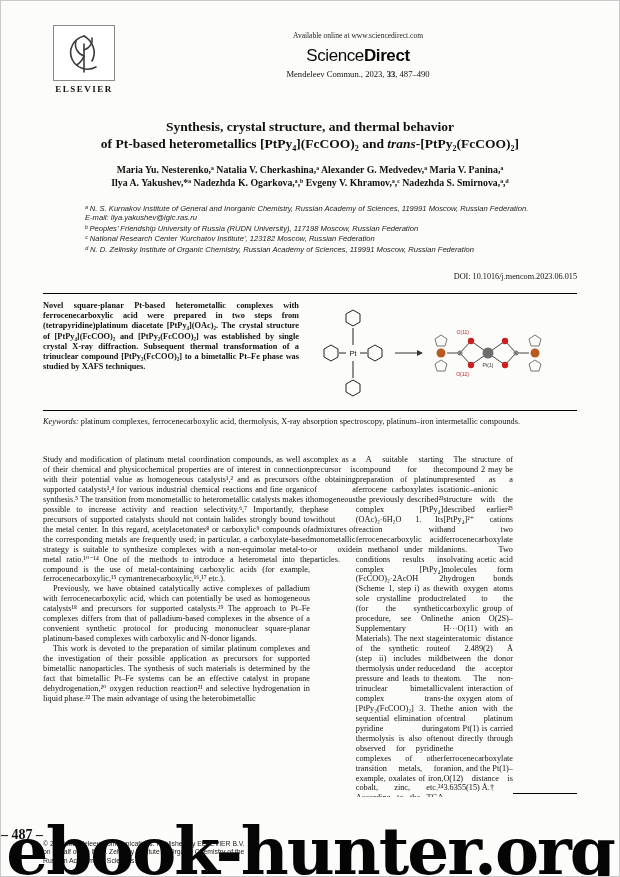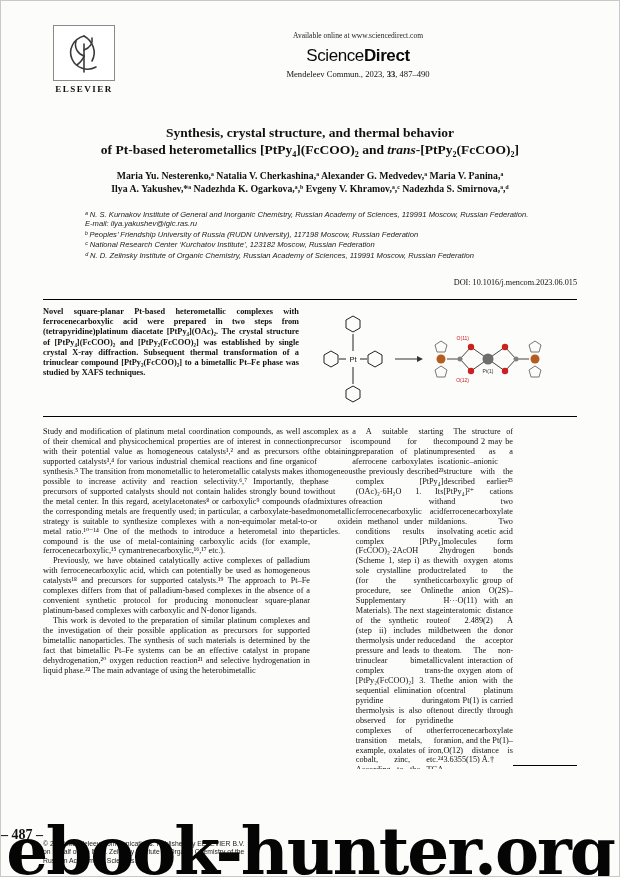--- a/index.html
+++ b/index.html
@@ -16,36 +16,36 @@
   .elsevier-box { width:62px; height:56px; border:1px solid #8a8a8a; margin:0 auto; display:flex; align-items:center; justify-content:center; background:#fff; }
   .elsevier-name { font-size:9px; letter-spacing:1.5px; margin-top:3px; font-weight:bold; }
   .header-center { flex:1; text-align:center; padding-top:6px; }
   .avail { font-size:7.5px; color:#222; }
   .sd-logo { margin-top:6px; font-family:"Liberation Sans",sans-serif; font-size:17px; letter-spacing:-0.4px; color:#0a0a0a; }
   .sd-logo .sd-b { font-weight:bold; }
   .journal-ref { margin-top:3px; font-size:8.6px; }
   .journal-ref .vol { font-weight:bold; }
   .header-right { width:128px; border-left:1px solid #999; margin-left:10px; padding:6px 0 6px 12px; font-size:13px; line-height:17px; }
   
-  .title-block { text-align:center; margin-top:30px; padding:0 55px; }
+  .title-block { text-align:center; margin-top:24px; padding:0 55px; }
   .article-title { font-size:13.5px; font-weight:bold; line-height:17px; }
   .article-title .it { font-style:italic; }
   .authors { margin-top:11px; font-size:9.8px; font-weight:bold; line-height:13px; }
   .affils { margin:15px auto 0; width:450px; font-family:"Liberation Sans",sans-serif; font-style:italic; font-size:7.6px; line-height:9.4px; text-align:left; color:#222; }
   .affil-line { margin-bottom:1px; }
   .email-link { color:#222; text-decoration:none; }
   .doi-line { margin:18px 42px 0; text-align:right; font-size:8.2px; }
   
   .abstract-section { margin:12px 42px 0; border-top:1.3px solid #000; border-bottom:1.3px solid #000; padding:7px 0 5px; display:flex; }
   .abstract-text { width:256px; font-weight:bold; font-size:8.3px; line-height:10.2px; text-align:justify; }
   .scheme { flex:1; position:relative; display:flex; align-items:center; justify-content:center; }
   .keywords { margin:6px 42px 0; font-size:8.3px; line-height:10px; text-align:justify; }
   .keywords .kw-label { font-style:italic; }
   
-  .body-cols { display:flex; margin:10px 42px 0; height:342px; overflow:hidden; }
+  .body-cols { display:flex; margin:28px 42px 0; height:342px; overflow:hidden; }
   .col { flex:1; font-size:8.25px; line-height:9.95px; text-align:justify; }
   .col-right { display:flex; flex-direction:row; }
   .para { text-indent:10px; }
   .para.noindent { text-indent:0; }
   .footnote-block { margin-top:auto; padding-top:4px; }
   .footnote-rule { width:64px; border-top:1px solid #000; margin-bottom:3px; }
   .footnote { font-family:"Liberation Sans",sans-serif; font-size:7.2px; line-height:9px; text-align:justify; }
   
   .footer { position:absolute; left:42px; bottom:11px; width:250px; font-family:"Liberation Sans",sans-serif; font-size:6.8px; line-height:8.4px; color:#222; z-index:1; }
   .page-number { position:absolute; left:0; right:16px; bottom:33px; text-align:left; font-weight:bold; font-size:14px; z-index:1; }
@@ -156,20 +156,21 @@
           <circle cx="128" cy="52" r="4.5" fill="#b65c1e"></circle>
           <circle cx="222" cy="52" r="4.5" fill="#b65c1e"></circle>
           <text x="175" y="66" font-size="5" text-anchor="middle" fill="#333">Pt(1)</text>
           <text x="156" y="33" font-size="5" text-anchor="end" fill="#cc2020">O(11)</text>
           <text x="156" y="75" font-size="5" text-anchor="end" fill="#cc2020">O(12)</text>
         </g>
       </svg>
     </div>
   </div>
 
+  <div class="keywords"><span class="kw-label">Keywords:</span><span> platinum complexes, ferrocenecarboxylic acid, thermolysis, X-ray absorption spectroscopy, platinum–iron intermetallic compounds.</span></div>
 
   <div class="body-cols">
     <div class="col col-left">
       <p class="para noindent">Study and modification of platinum metal coordination compounds, as well as of their chemical and physicochemical properties are of interest in connection with their potential value as homogeneous catalysts¹,² and as precursors of supported catalysts³,⁴ for various industrial chemical reactions and fine organic synthesis.⁵ The transition from monometallic to heterometallic catalysts makes it possible to increase activity and reaction selectivity.⁶,⁷ Importantly, the precursors of supported catalysts should not contain halides strongly bound to the metal center. In this regard, acetylacetonates⁸ or carboxylic⁹ compounds of the corresponding metals are frequently used; in particular, a carboxylate-based strategy is suitable to synthesize complexes with a non-equimolar metal-to-metal ratio.¹⁰⁻¹⁴ One of the methods to introduce a heterometal into the compound is the use of metal-containing carboxylic acids (for example, ferrocenecarboxylic,¹⁵ cymantrenecarboxylic,¹⁶,¹⁷ etc.).</p>
       <p class="para">Previously, we have obtained catalytically active complexes of palladium with ferrocenecarboxylic acid, which can potentially be used as homogeneous catalysts¹⁸ and precursors for supported catalysts.¹⁹ The approach to Pt–Fe complexes differs from that of palladium-based complexes in the absence of a convenient synthetic protocol for producing mononuclear square-planar platinum-based complexes with carboxylic and N-donor ligands.</p>
       <p class="para">This work is devoted to the preparation of similar platinum complexes and the investigation of their possible application as precursors for supported bimetallic nanoparticles. The synthesis of such materials is determined by the fact that bimetallic Pt–Fe systems can be an effective catalyst in propane dehydrogenation,²⁰ oxygen reduction reaction²¹ and selective hydrogenation in liquid phase.²² The main advantage of using the heterobimetallic</p>
     </div>
     <div class="col col-right">
       <p class="para noindent">complex as a precursor is the obtaining of a homogeneous phase without admixtures of monometallic or oxide particles.</p>
       <p class="para">A suitable starting compound for the preparation of platinum ferrocene carboxylates is the previously described²³ complex [PtPy₄](OAc)₂·6H₂O 1. Its reaction with ferrocenecarboxylic acid in methanol under mild conditions results in complex [PtPy₄](FcCOO)₂·2AcOH 2 (Scheme 1, step i) as the sole crystalline product (for the synthetic procedure, see Online Supplementary Materials). The next stage of the synthetic route (step ii) includes mild thermolysis under reduced pressure and leads to the trinuclear bimetallic complex trans-[PtPy₂(FcCOO)₂] 3. The sequential elimination of pyridine during thermolysis is also often observed for pyridine complexes of other transition metals, for example, oxalates of iron, cobalt, zinc, etc.²⁴ According to the TGA data (see Online Supplementary Materials, Figure S5), in contrast to the above complexes, the elimination of two pyridine molecules from [PtPy₄](FcCOO)₂ begins at essentially low temperatures (110–120 °C).</p>

